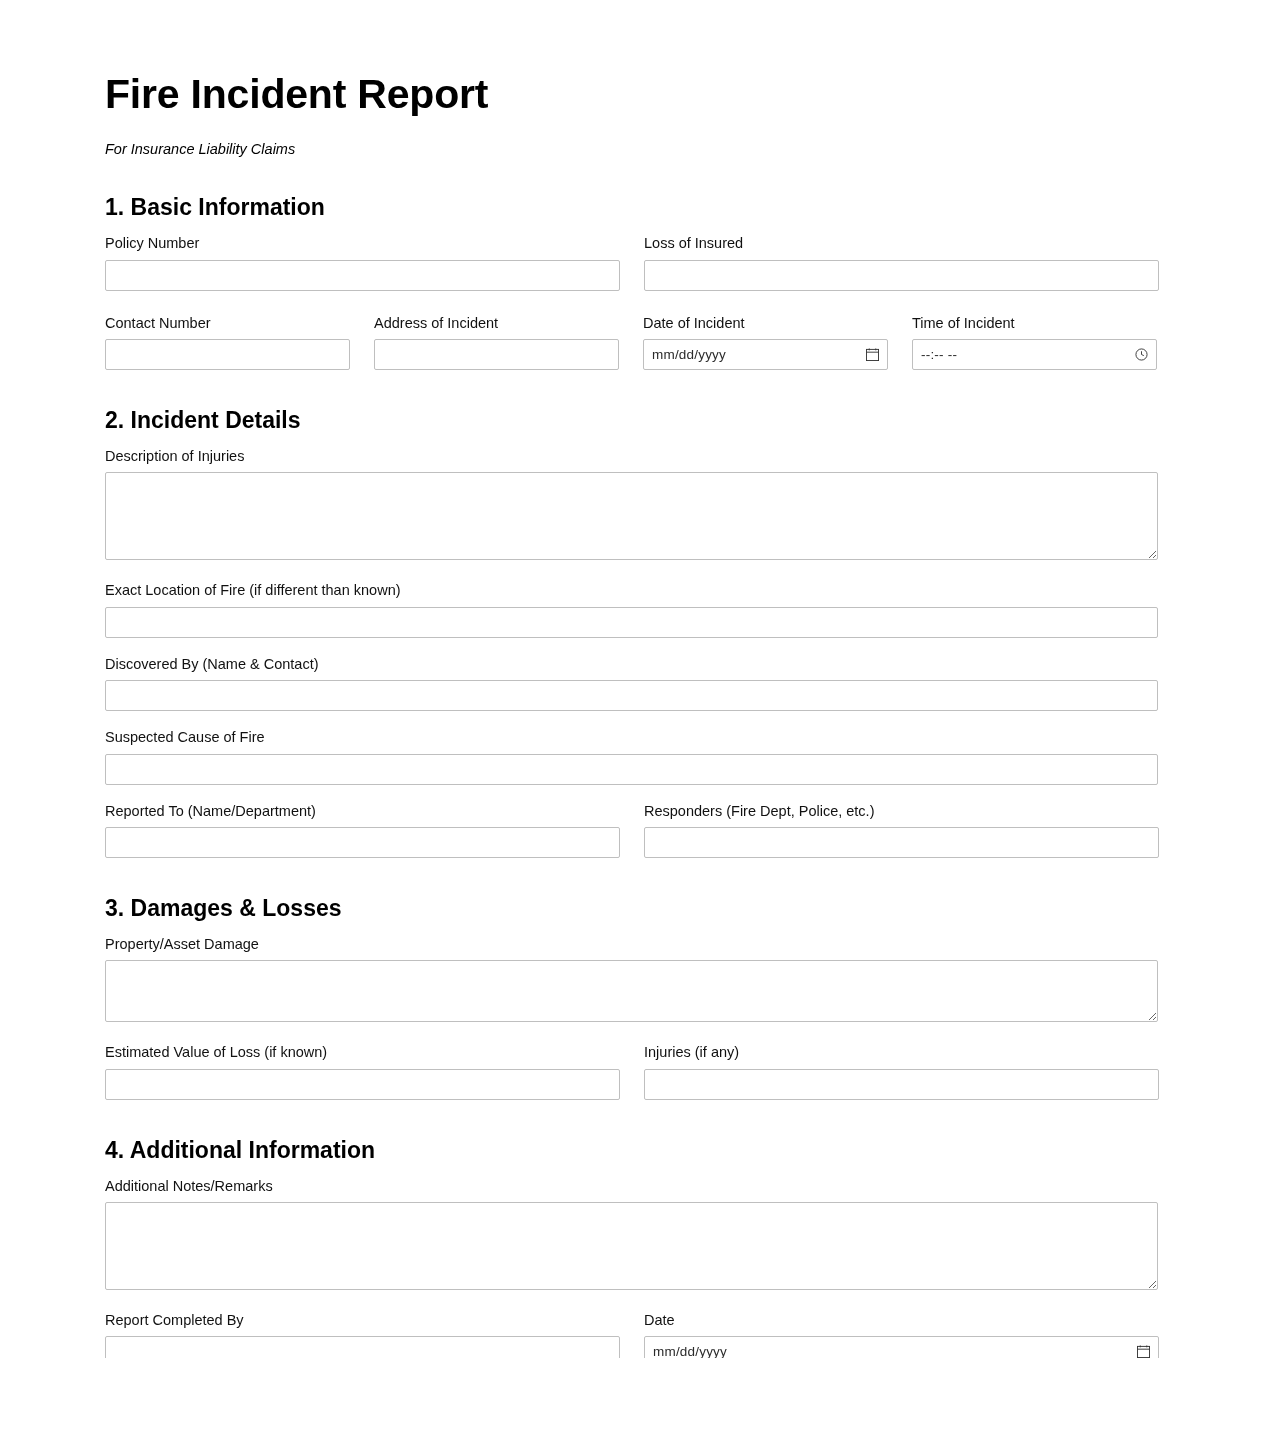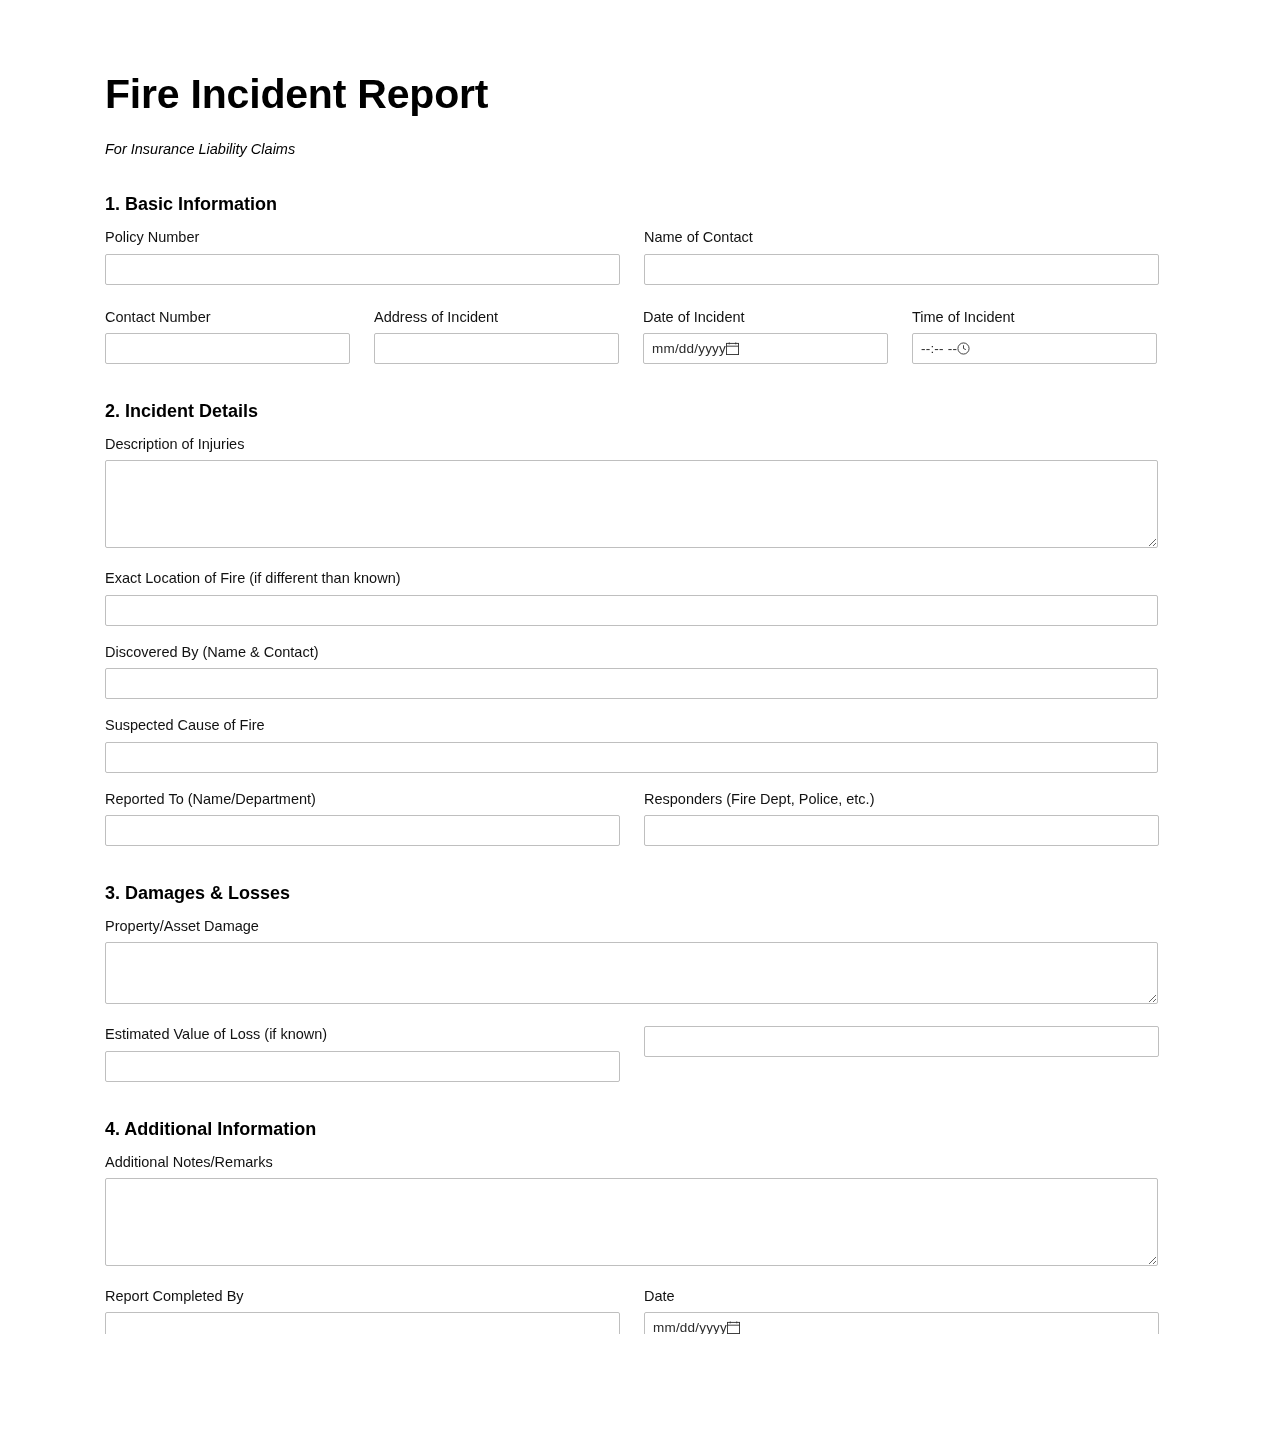--- a/index.html
+++ b/index.html
@@ -27,21 +27,21 @@
     line-height: 1.2;
   }
   .subtitle {
     font-style: italic;
     font-size: 14.5px;
     margin-top: 22px;
     margin-bottom: 0;
     color: #000000;
   }
   h2.section-title {
-    font-size: 18px;
+    font-size: 23px;
     font-weight: bold;
     margin: 37px 0 14px 0;
   }
   .field-label {
     font-size: 14.5px;
     margin-bottom: 7px;
     color: #111;
     line-height: 1.2;
   }
   .row {
@@ -79,20 +79,21 @@
 
   
   .native-input {
     box-sizing: border-box;
     border: 1px solid #bfbfbf;
     border-radius: 2px;
     background: #fff;
     height: 31px;
     display: flex;
     align-items: center;
+    justify-content: space-between;
     padding: 0 8px;
   }
   .native-input .ph {
     font-size: 13.5px;
     color: #2b2b2b;
     letter-spacing: 0.2px;
     font-family: "Liberation Sans", sans-serif;
   }
   .cal-icon svg, .clock-icon svg { display: block; }
 
@@ -114,21 +115,21 @@
 
   <h2 class="section-title">1. Basic Information</h2>
 
   <div class="row">
     <div class="col">
       <div class="field-label">Policy Number</div>
       <input class="txt w-half" type="text" placeholder="" style="">
     </div>
     <div class="gap-mid"></div>
     <div class="col">
-      <div class="field-label">Name of Contact</div>
+      <div class="field-label">Loss of Insured</div>
       <input class="txt w-half" type="text" placeholder="" style="">
     </div>
   </div>
 
   <div class="spacer-lg"></div>
 
   <div class="row">
     <div class="col">
       <div class="field-label">Contact Number</div>
       <input class="txt w-quarter" type="text" placeholder="" style="">
@@ -210,20 +211,21 @@
     <textarea class="txt w-full" style="height: 62px;" placeholder=""></textarea>
   </div>
 
   <div class="row">
     <div class="col">
       <div class="field-label">Estimated Value of Loss (if known)</div>
       <input class="txt w-half" type="text" placeholder="" style="">
     </div>
     <div class="gap-mid"></div>
     <div class="col">
+      <div class="field-label">Injuries (if any)</div>
       <input class="txt w-half" type="text" placeholder="" style="">
     </div>
   </div>
 
   <h2 class="section-title">4. Additional Information</h2>
 
   <div class="field-block">
     <div class="field-label">Additional Notes/Remarks</div>
     <textarea class="txt w-full" style="height: 88px;" placeholder=""></textarea>
   </div>

